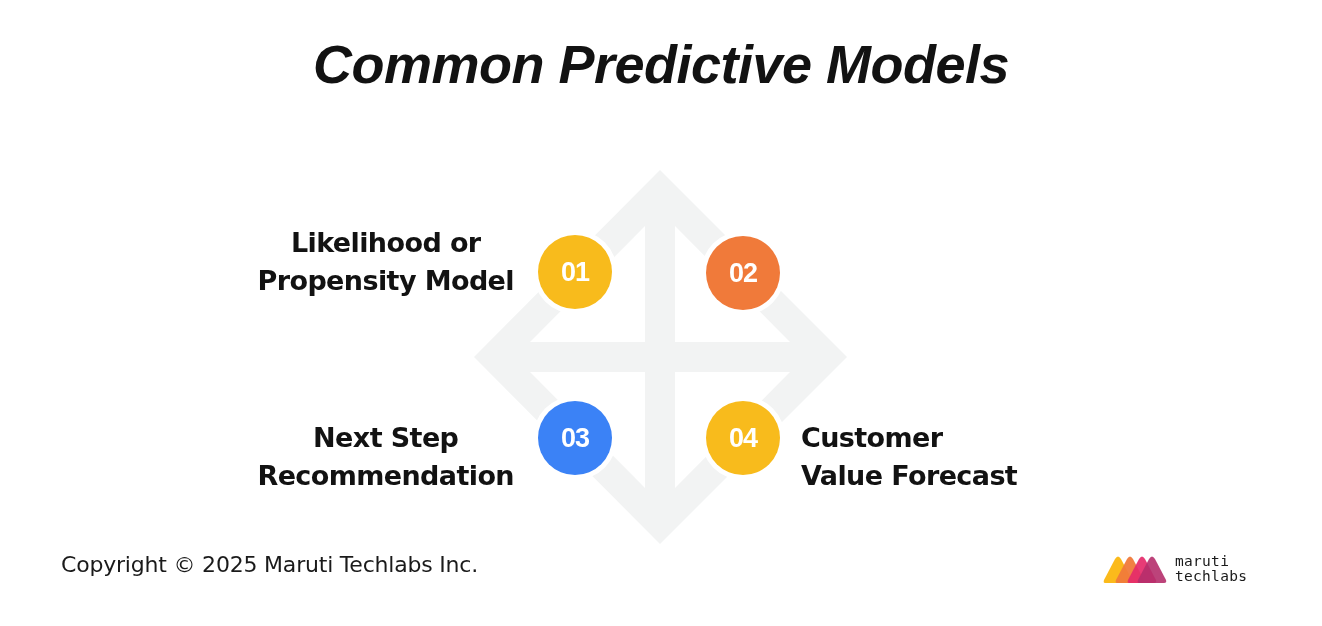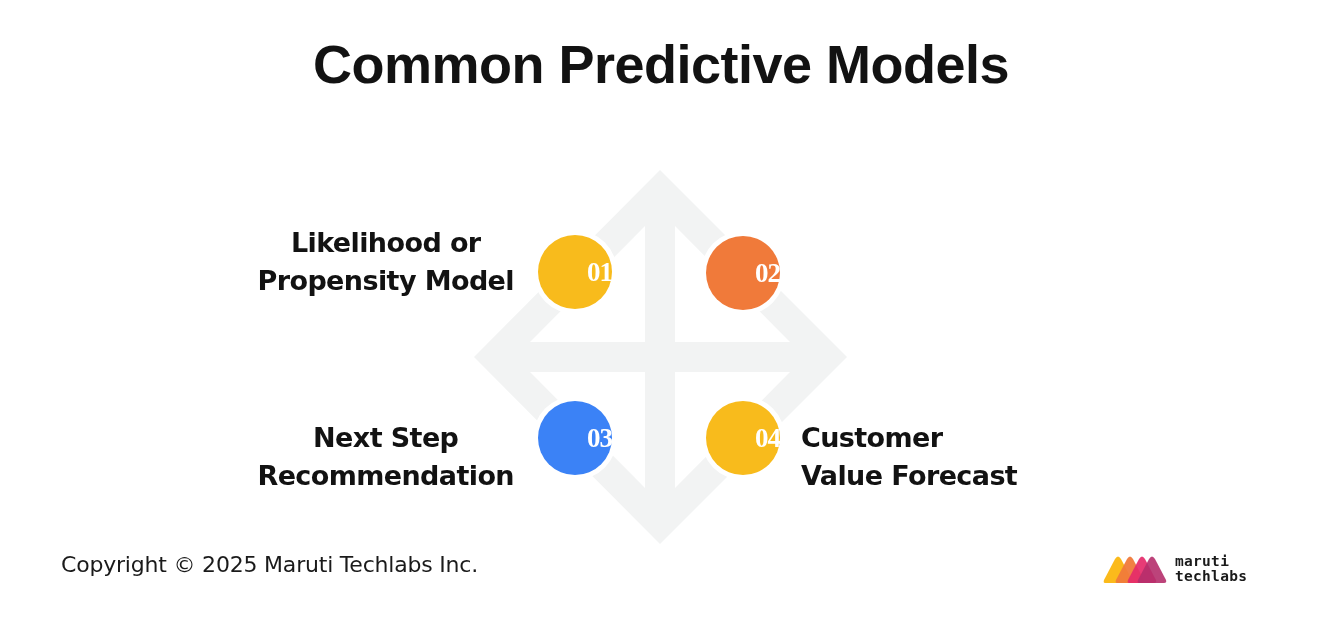--- a/index.html
+++ b/index.html
@@ -1,34 +1,34 @@
 <!DOCTYPE html>
 <html><head>
   <meta charset="utf-8">
   <style>
     html, body { margin: 0; padding: 0; background: #ffffff; }
     body { width: 1322px; height: 626px; position: relative; overflow: hidden;
            font-family: "DejaVu Sans", "Liberation Sans", sans-serif; color: #121212; }
     .title { position: absolute; left: 0; top: 28px; width: 1322px; text-align: center;
              font-family: "Liberation Sans", sans-serif; font-weight: 700; font-size: 54px;
-             letter-spacing: -0.5px; color: #121212; margin: 0; line-height: 72px; }
+             letter-spacing: -0.5px; color: #121212; margin: 0; line-height: 72px; font-style: italic; }
     .diagram { position: absolute; left: 0; top: 0; width: 1322px; height: 626px; }
     .circle { position: absolute; width: 74px; height: 74px; border-radius: 50%;
-              display: flex; align-items: center; justify-content: flex-end;
-              color: #ffffff; font-family: Liberation Serif, serif; font-weight: 700;
+              display: flex; align-items: center; justify-content: center;
+              color: #ffffff; font-family: Liberation Sans, sans-serif; font-weight: 700;
               font-size: 27px; letter-spacing: -1px; box-shadow: 0 0 0 5px #ffffff; }
     .label { position: absolute; font-family: "DejaVu Sans", sans-serif; font-weight: 700;
              font-size: 27px; line-height: 38px; color: #121212; letter-spacing: -0.6px; white-space: nowrap; }
     .label.left { text-align: center; }
     .label.right { text-align: left; }
     .copyright { position: absolute; left: 61px; top: 553px; font-family: "DejaVu Sans", sans-serif;
                  font-size: 22px; color: #1a1a1a; line-height: 24px; letter-spacing: -0.2px; }
     .logo { position: absolute; left: 1103px; top: 553px; width: 160px; height: 34px; }
     .logo-text { position: absolute; left: 72px; top: 1px; font-family: "DejaVu Sans Mono", monospace;
-                 font-weight: 700; font-size: 14.5px; line-height: 15px; color: #1a1a1a; letter-spacing: 0.3px; }
+                 font-weight: 400; font-size: 14.5px; line-height: 15px; color: #1a1a1a; letter-spacing: 0.3px; }
   </style>
 </head>
 <body>
 
 <h1 class="title">Common Predictive Models</h1>
 
 <div class="diagram">
   <svg width="1322" height="626" style="position:absolute;left:0;top:0">
 
     <polygon points="660,170 847,357 660,544 474,357" fill="#F2F3F3"></polygon>

